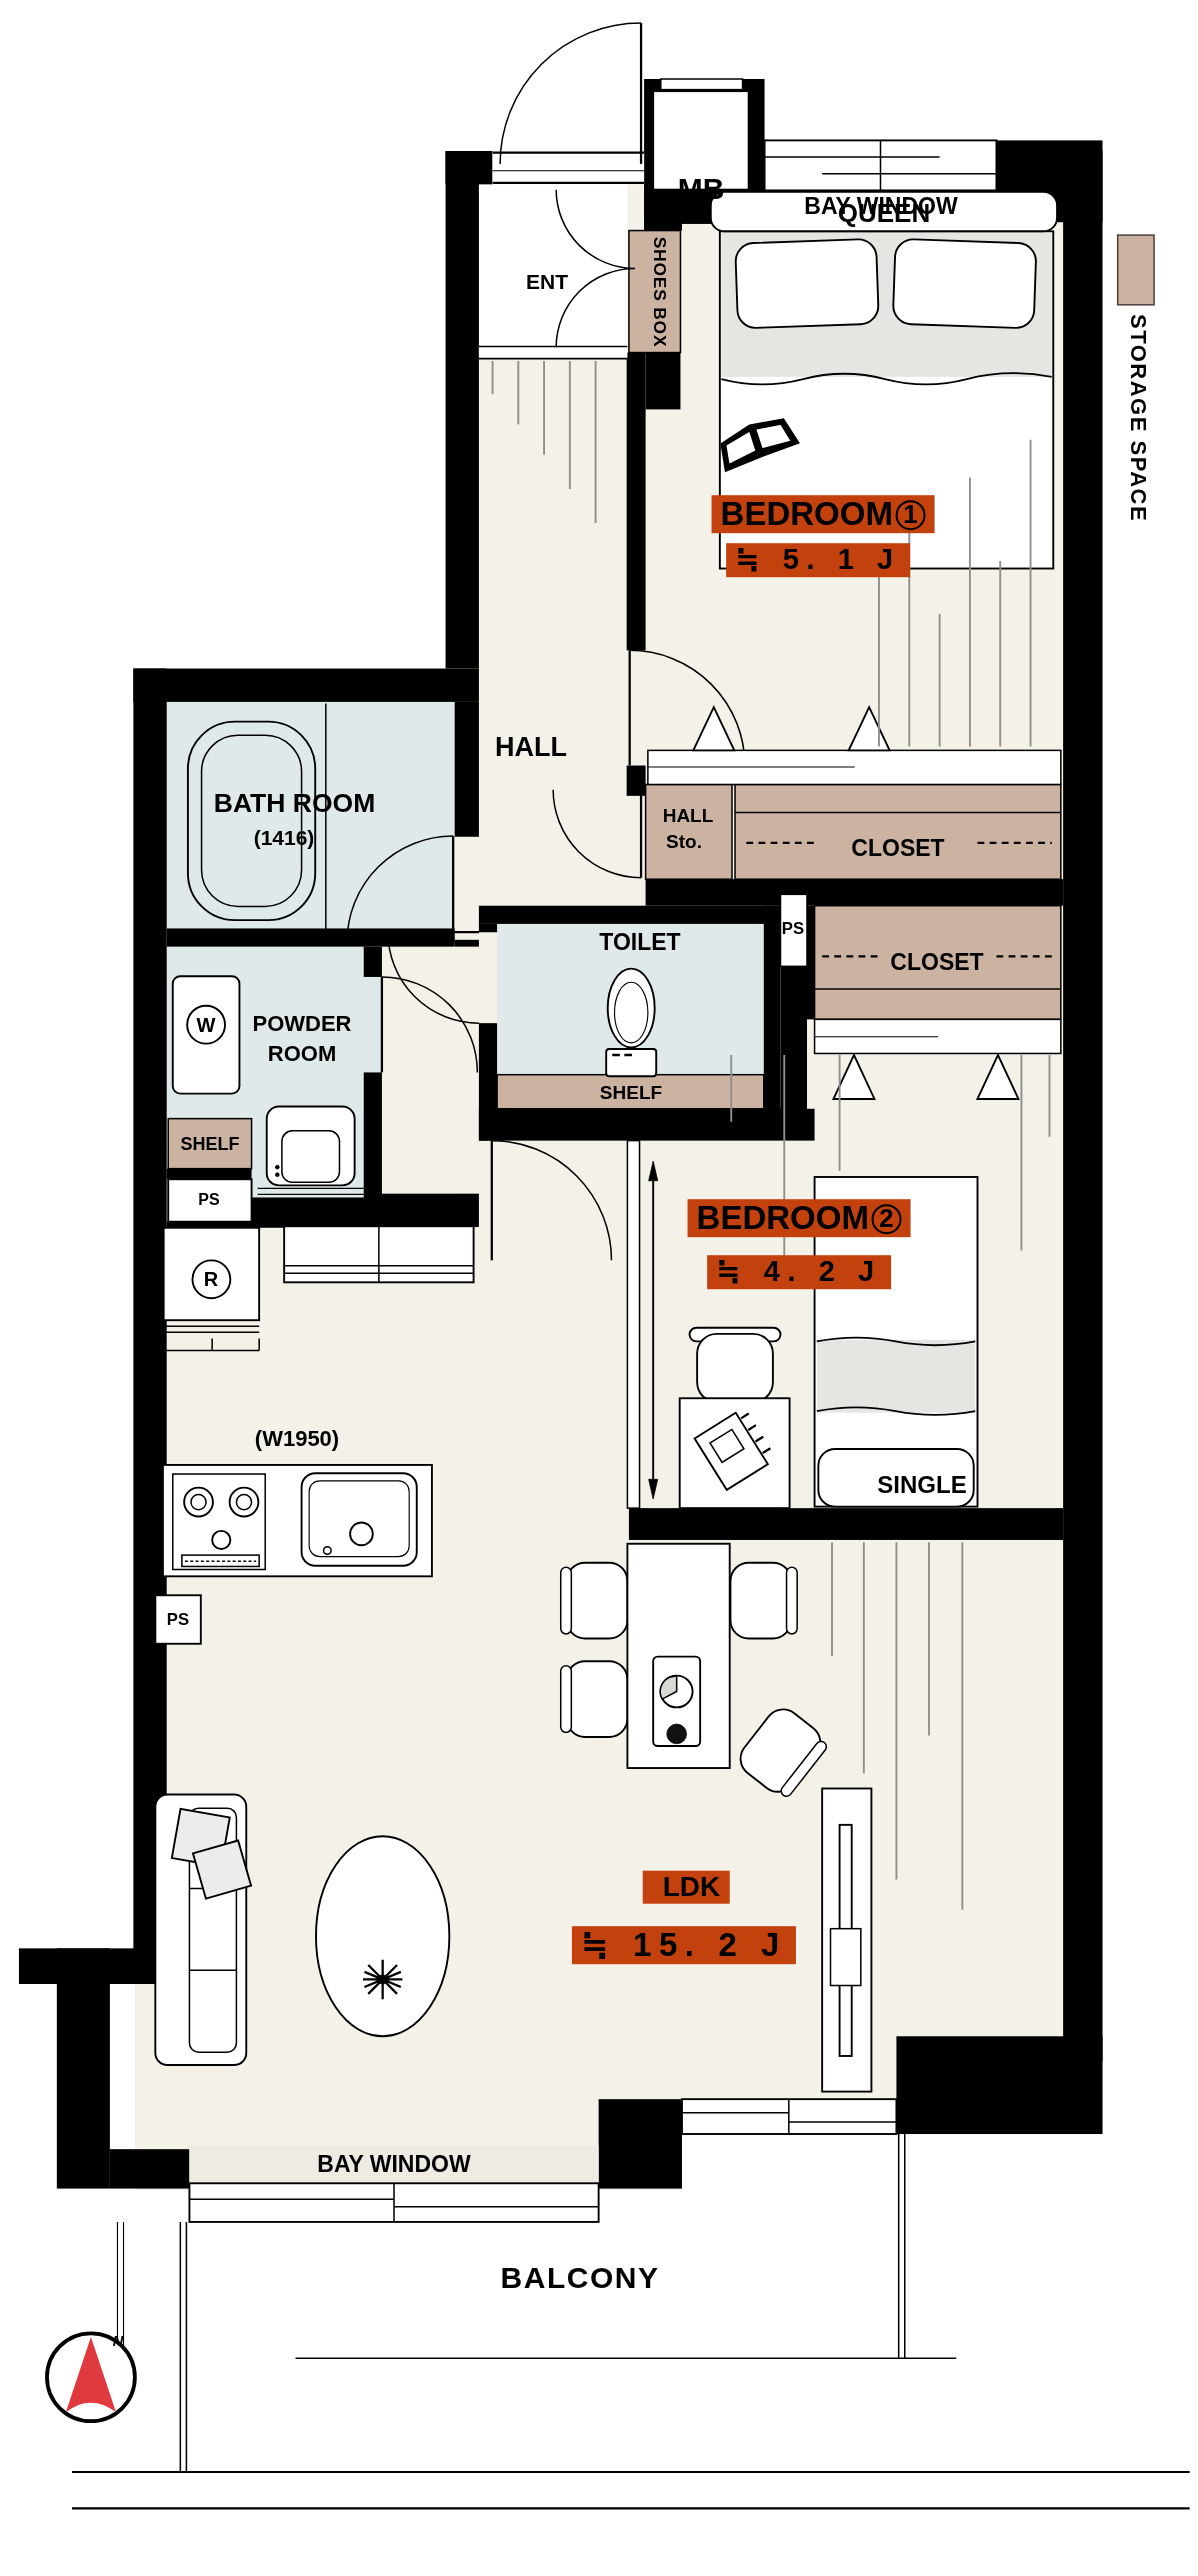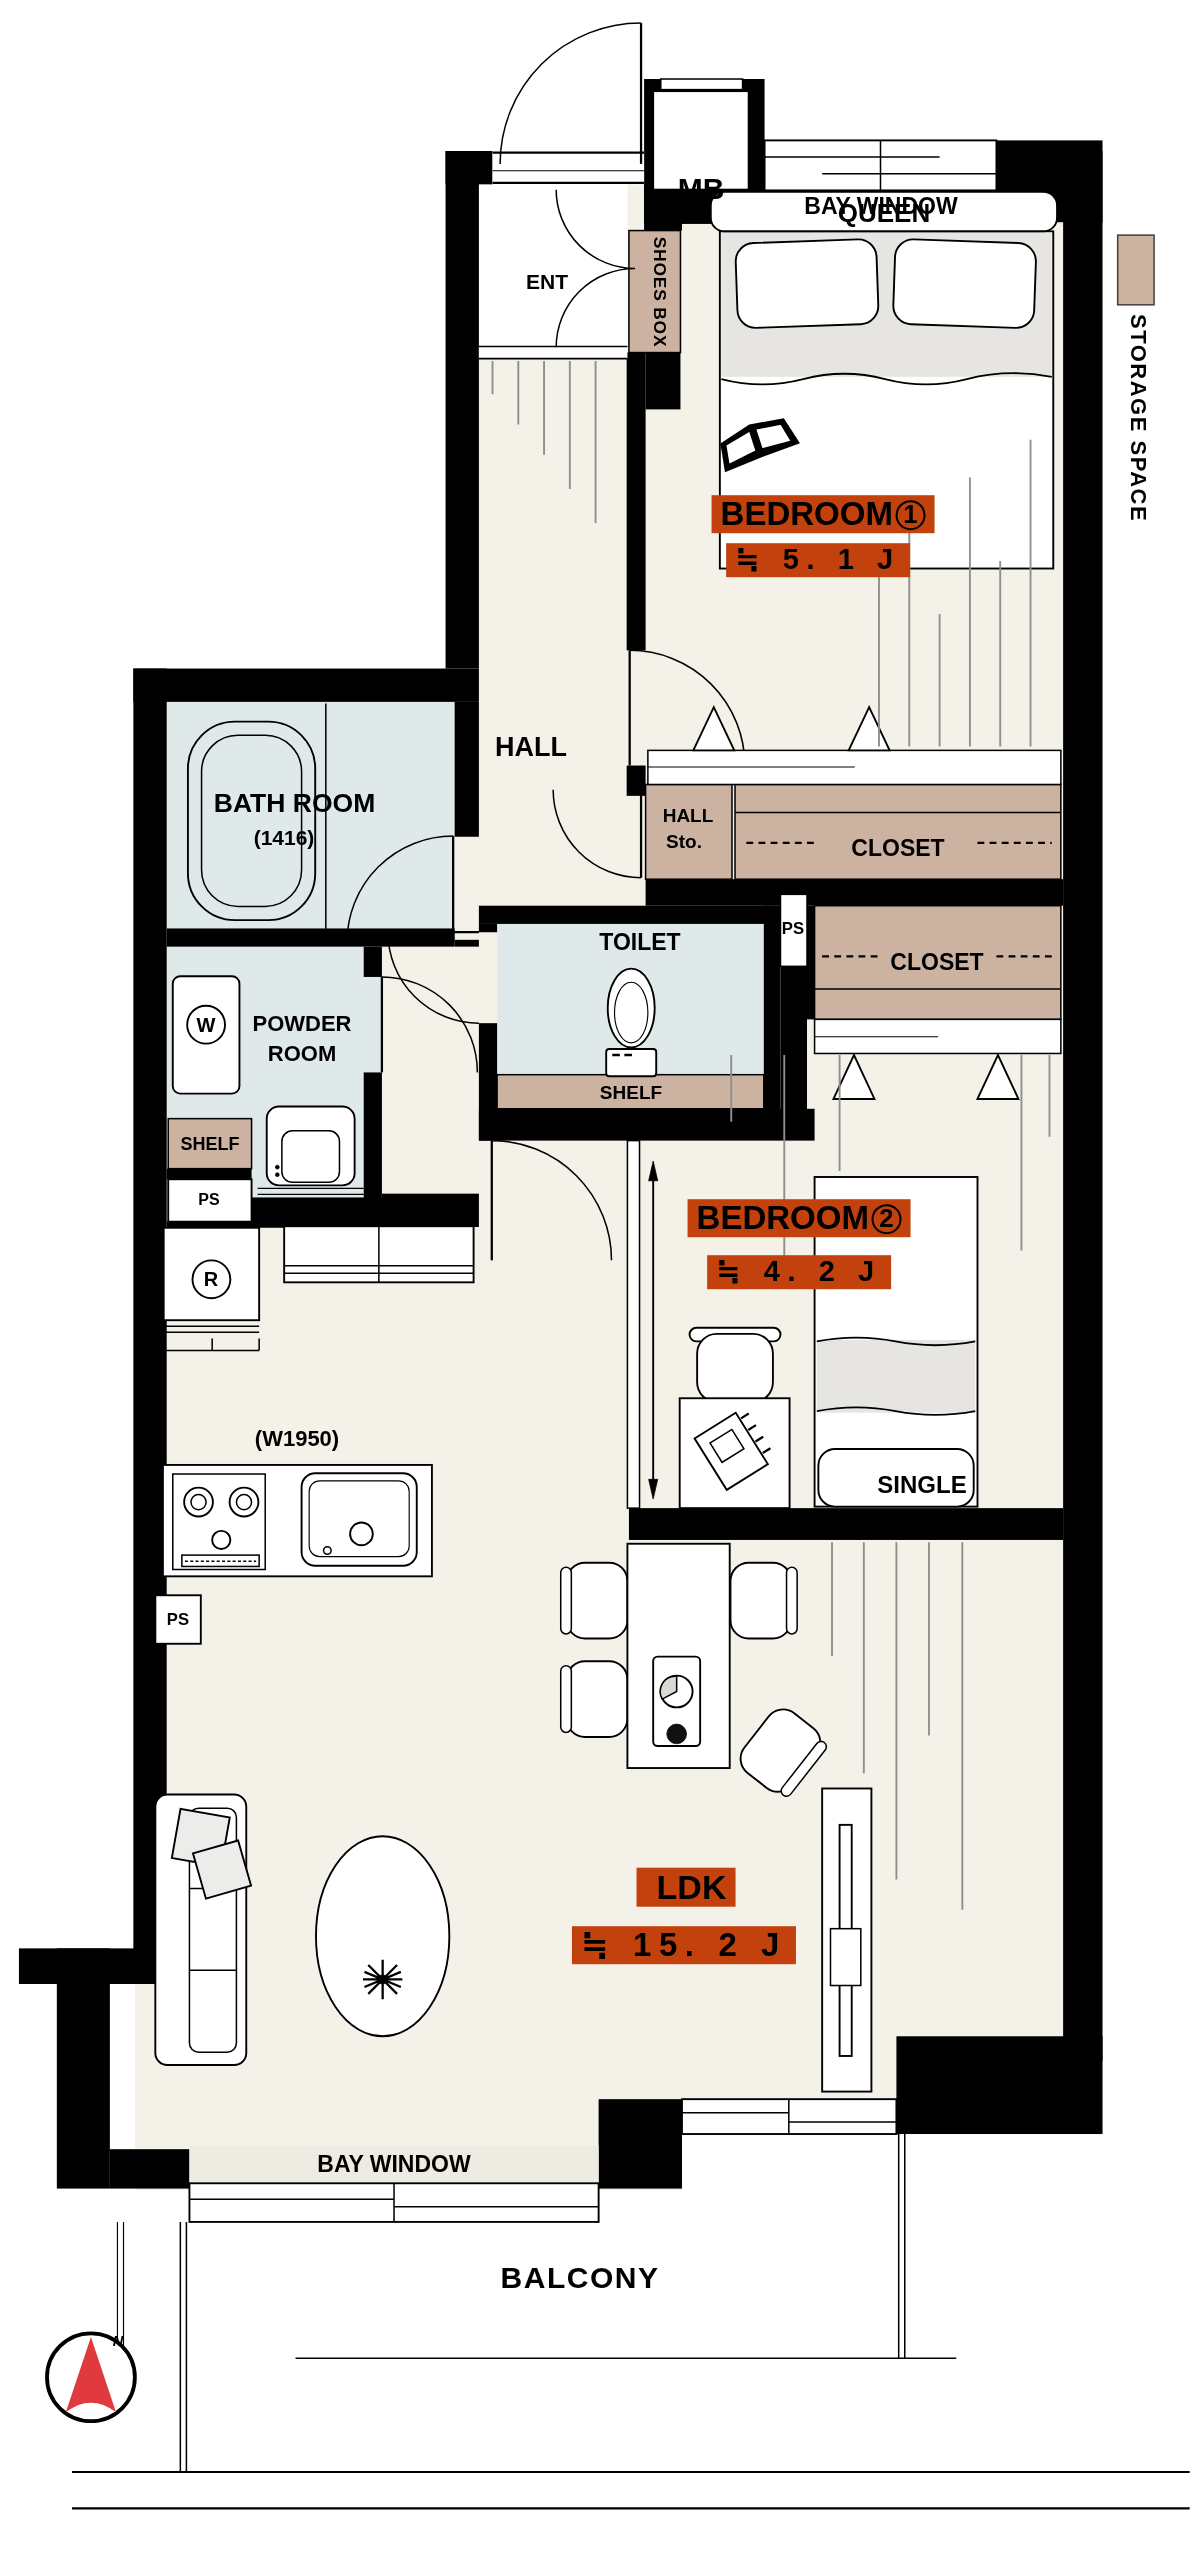--- a/index.html
+++ b/index.html
@@ -347,20 +347,20 @@
 <div class="lbl" style="left:302px;top:1054px;font-size:22px;">ROOM</div>
 <div class="lbl" style="left:206px;top:1025px;font-size:20px;font-weight:600;">W</div>
 <div class="lbl" style="left:210px;top:1144px;font-size:18px;">SHELF</div>
 <div class="lbl" style="left:209px;top:1200px;font-size:16px;">PS</div>
 <div class="lbl" style="left:211px;top:1279px;font-size:20px;font-weight:600;">R</div>
 <div class="lbl chip" style="left:799px;top:1218px;font-size:33px;"><span>BEDROOM</span><span class="circle-num">2</span></div>
 <div class="lbl chip sz" style="left:799px;top:1272px;font-size:29px;">≒ 4. 2 J</div>
 <div class="lbl" style="left:922px;top:1485px;font-size:24px;">SINGLE</div>
 <div class="lbl" style="left:297px;top:1439px;font-size:22px;font-weight:600;">(W1950)</div>
 <div class="lbl" style="left:178px;top:1620px;font-size:16.7px;">PS</div>
-<div class="lbl chip" style="left:686px;top:1887px;font-size:34px;padding-left:20px;">LDK</div>
+<div class="lbl chip" style="left:686px;top:1887px;font-size:28px;padding-left:20px;">LDK</div>
 <div class="lbl chip sz" style="left:684px;top:1945px;font-size:33px;">≒ 15. 2 J</div>
 <div class="lbl" style="left:394px;top:2164px;font-size:23px;">BAY WINDOW</div>
 <div class="lbl" style="left:580px;top:2278px;font-size:30px;letter-spacing:1.5px;">BALCONY</div>
 <div class="lbl it" style="left:118px;top:2341px;font-size:14.4px;">N</div>
 
 </div>
 
 
 </body></html>

